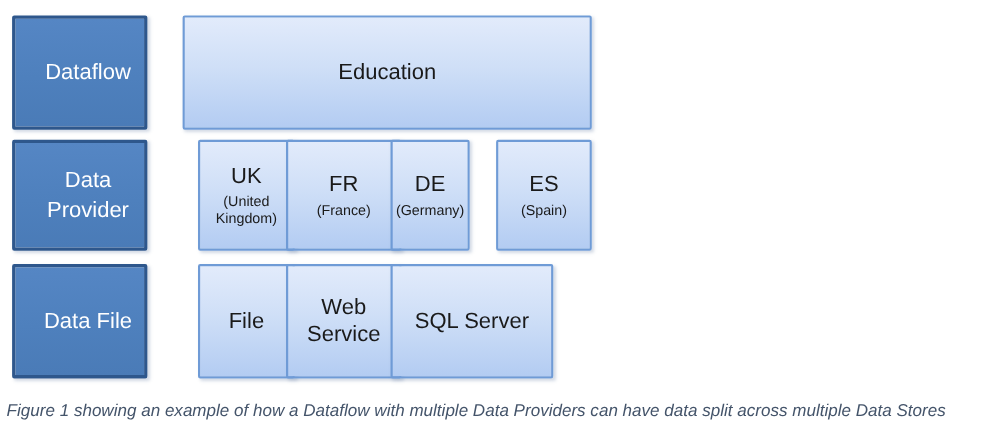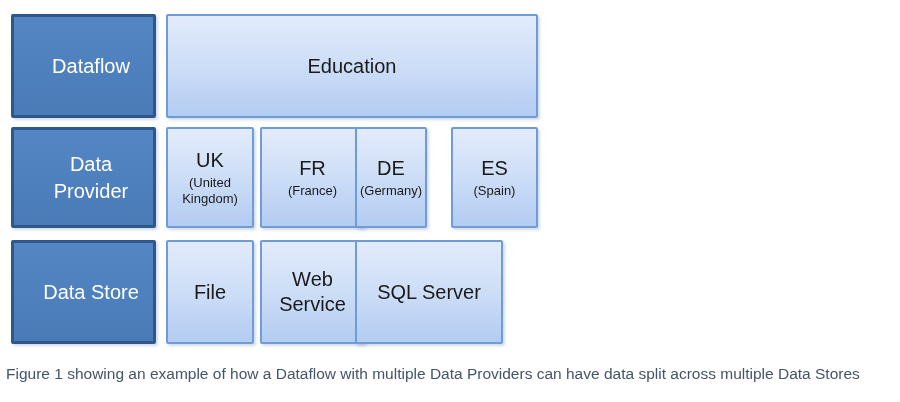--- a/index.html
+++ b/index.html
@@ -48,36 +48,37 @@
     max-width: 74px;
   }
   .main-label { padding: 0 4px; }
   
   .r1 { top: 14px; height: 104px; }
   
   .r2 { top: 127px; height: 101px; }
   
   .r3 { top: 240px; height: 104px; }
   
-  .col-head { left: 11px;  width: 145px; padding-left: 15px; }
+  .col-head { left: 11px;  width: 123px; padding-left: 15px; }
   .col-full { left: 166px; width: 372px; }
-  .col-1    { left: 166px; width: 88px; }
+  .col-1    { left: 180px; width: 88px; }
   .col-2    { left: 260px; width: 105px; }
   .col-3    { left: 355px; width: 72px; }
   .col-4    { left: 451px; width: 87px; }
   .col-3-4  { left: 355px; width: 148px; }
   .head-label {
     padding: 0 10px;
   }
   .caption {
     position: absolute;
     left: 6px;
     top: 365px;
     width: 890px;
     font-size: 15.5px;
+    font-style: italic;
     color: #44546a;
     white-space: nowrap;
   }
 </style>
 </head>
 <body>
 
 <div class="canvas">
 
   <div class="box dark r1 col-head">
@@ -101,21 +102,21 @@
   <div class="box light r2 col-3">
     <span class="main-label">DE</span>
     <span class="sublabel">(Germany)</span>
   </div>
   <div class="box light r2 col-4">
     <span class="main-label">ES</span>
     <span class="sublabel">(Spain)</span>
   </div>
 
   <div class="box dark r3 col-head">
-    <span class="head-label">Data Store</span>
+    <span class="head-label">Data File</span>
   </div>
   <div class="box light r3 col-1">
     <span class="main-label">File</span>
   </div>
   <div class="box light r3 col-2">
     <span class="main-label">Web Service</span>
   </div>
   <div class="box light r3 col-3-4">
     <span class="main-label">SQL Server</span>
   </div>

